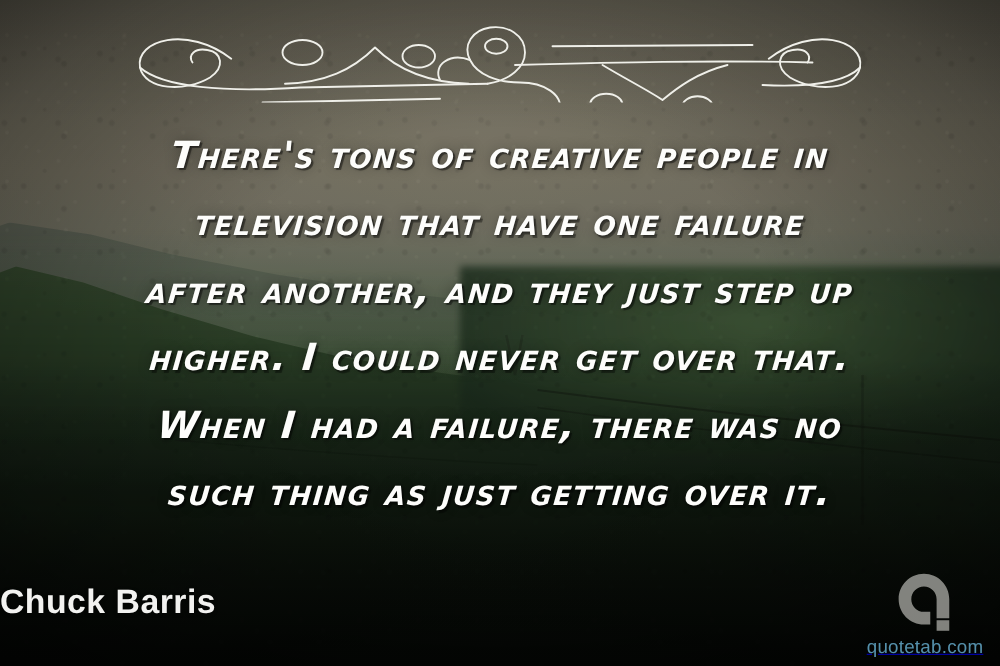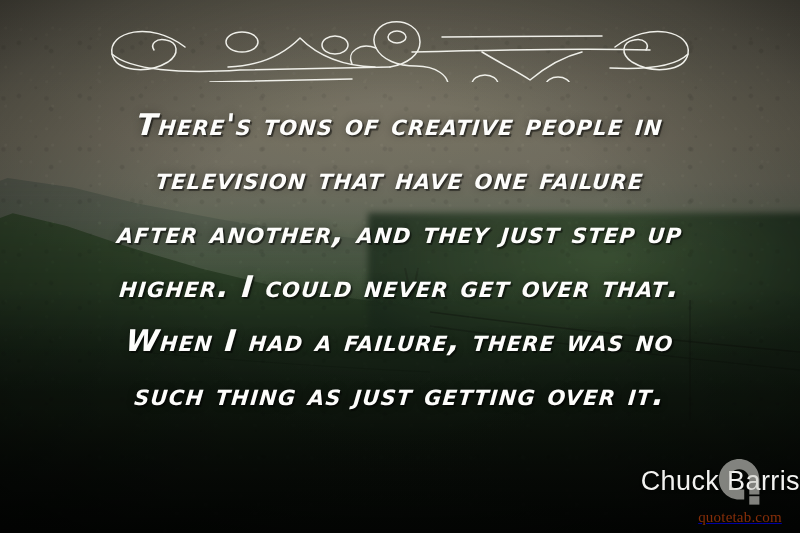--- a/index.html
+++ b/index.html
@@ -173,45 +173,45 @@
       1px 1px 2px rgba(0,0,0,0.45),
       0 0 10px rgba(0,0,0,0.30);
     transform: skewX(-5deg);
   }
 
   .author {
     position: absolute;
     left: 0;
     right: 0;
     top: 466px;
-    text-align: right;
+    text-align: left;
     font-family: "Liberation Sans", sans-serif;
     font-size: 27px;
-    font-weight: 400;
+    font-weight: 700;
     color: #f2f2f0;
     letter-spacing: 0.4px;
     text-shadow: 0 1px 3px rgba(0,0,0,0.6);
   }
 
   
   .logo {
     position: absolute;
     right: 14px;
     bottom: 8px;
     width: 92px;
     display: flex;
     flex-direction: column;
     align-items: center;
     gap: 2px;
   }
   .logo-mark { width: 54px; height: 54px; display: block; opacity: 0.62; }
   .logo-text {
-    font-family: Liberation Serif, serif;
+    font-family: Liberation Sans, sans-serif;
     font-size: 15px;
-    color: #c2410c;
+    color: #7dd3fc;
     opacity: 0.68;
     letter-spacing: 0.2px;
     line-height: 1;
   }
 </style>
 </head>
 <body>
 
 <div class="quote-card">
 

